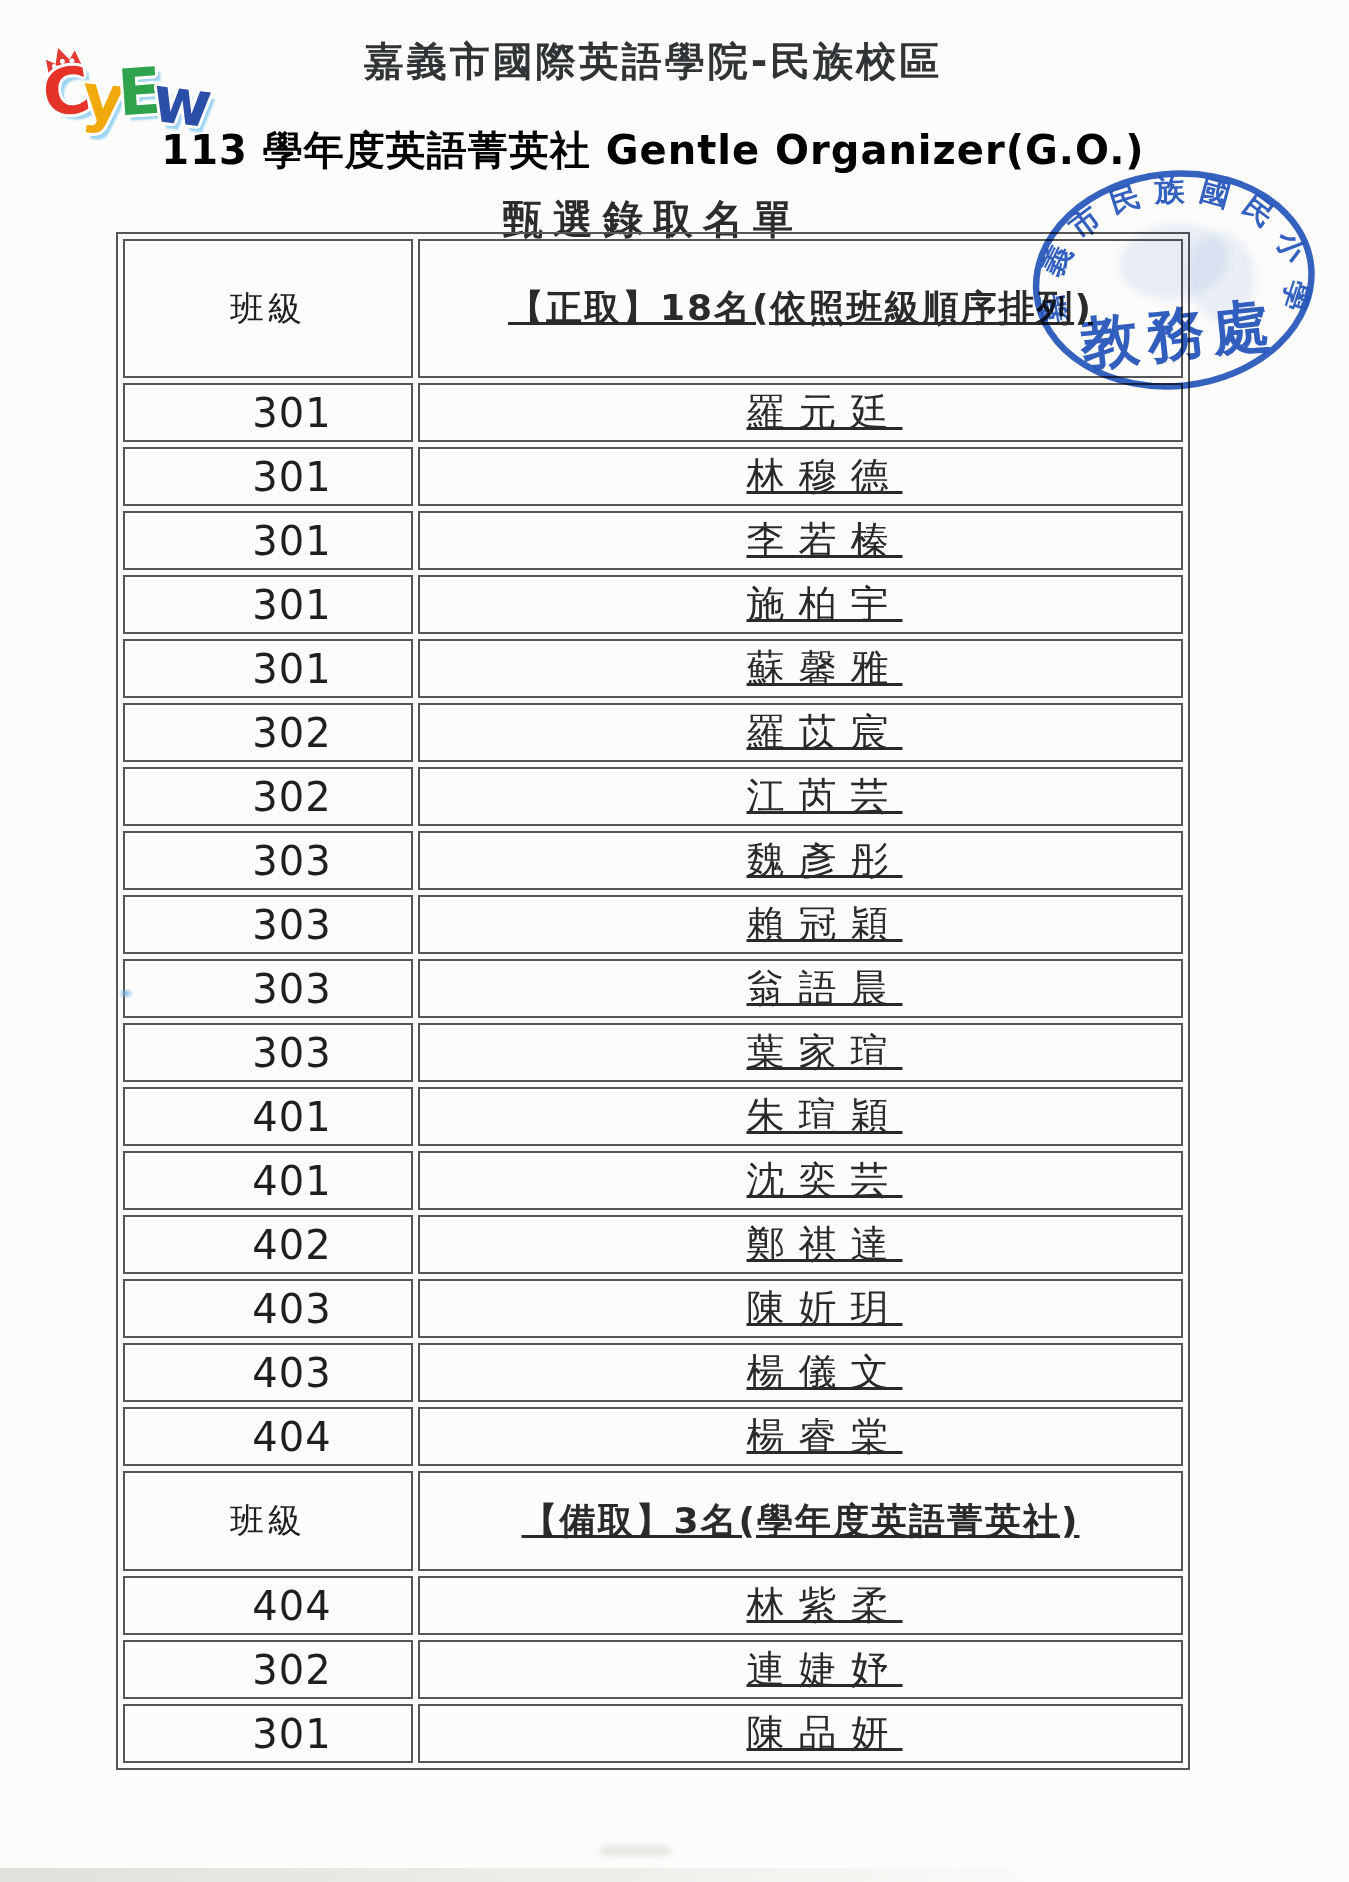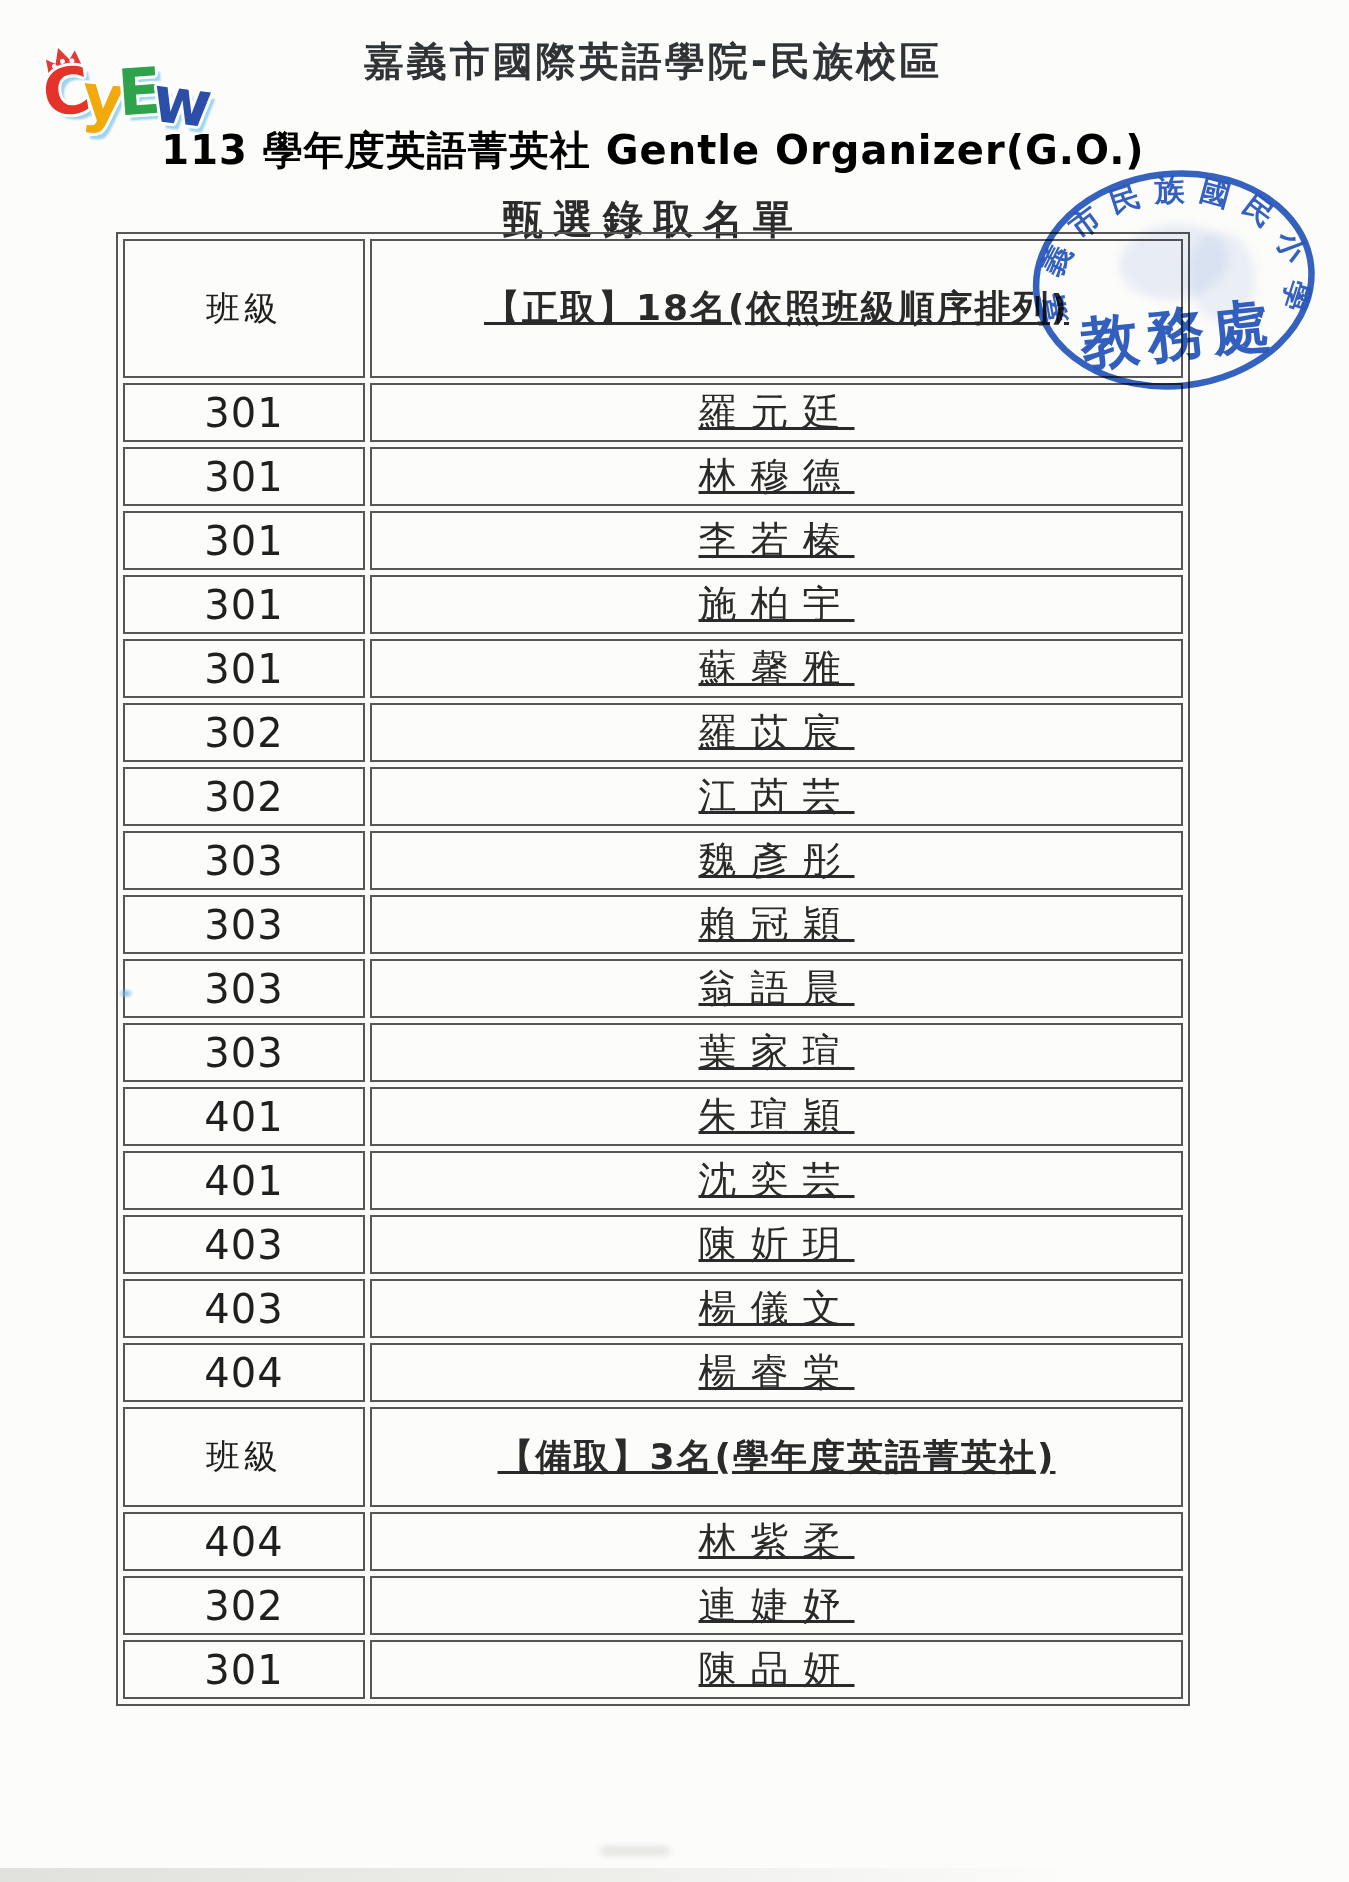--- a/index.html
+++ b/index.html
@@ -55,21 +55,21 @@
   }
   table.roster td {
     border: 2px solid #565656;
     text-align: center;
     vertical-align: middle;
     background: transparent;
     padding: 0;
   }
   td.class-col { width: 238px; font-size: 40px; letter-spacing: 1px; color: #1f1f1f; }
   td.name-col  { font-size: 38px; letter-spacing: 14px; padding-left: 14px; color: #2a2a2a; text-decoration: underline; }
-  tr.data-row td { height: 55px; }
+  tr.data-row td { height: 55px; padding-left: 48px; }
   tr.section-header-row.s0 td { height: 135px; }
   tr.section-header-row.s1 td { height: 96px; }
   td.class-header { font-size: 34px; letter-spacing: 4px; font-weight: 500; }
   td.section-title { font-size: 36px; font-weight: 600; letter-spacing: 2px; padding-left: 0; }
 
   
   .stamp {
     position: absolute;
     left: 1026px;
     top: 164px;
@@ -175,20 +175,24 @@
         </tr>
         <tr class="data-row">
           <td class="class-col">401</td>
           <td class="name-col">朱瑄穎</td>
         </tr>
         <tr class="data-row">
           <td class="class-col">401</td>
           <td class="name-col">沈奕芸</td>
         </tr>
         <tr class="data-row">
+          <td class="class-col">402</td>
+          <td class="name-col">鄭祺達</td>
+        </tr>
+        <tr class="data-row">
           <td class="class-col">403</td>
           <td class="name-col">陳妡玥</td>
         </tr>
         <tr class="data-row">
           <td class="class-col">403</td>
           <td class="name-col">楊儀文</td>
         </tr>
         <tr class="data-row">
           <td class="class-col">404</td>
           <td class="name-col">楊睿棠</td>

